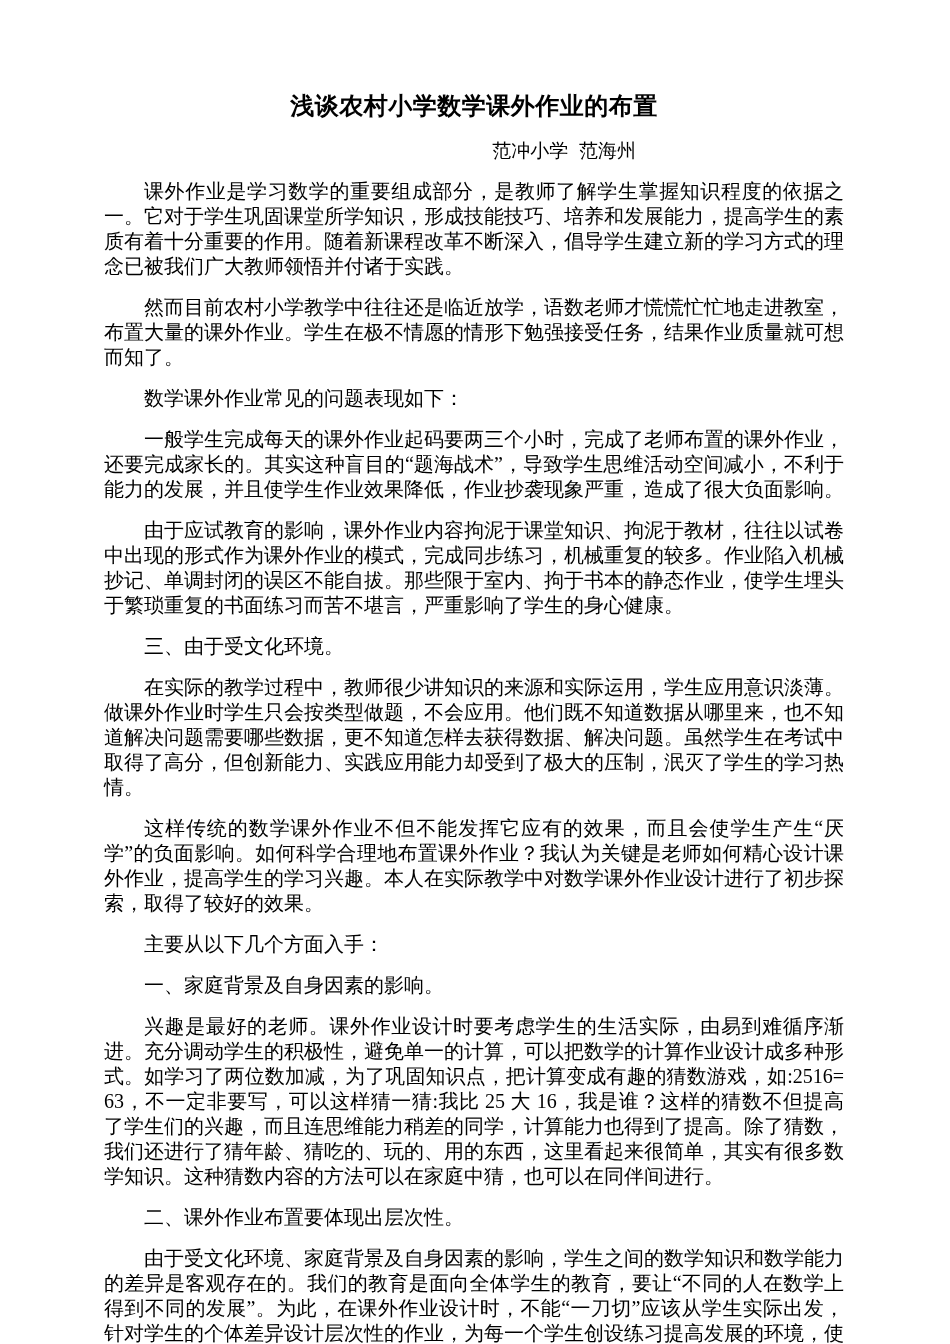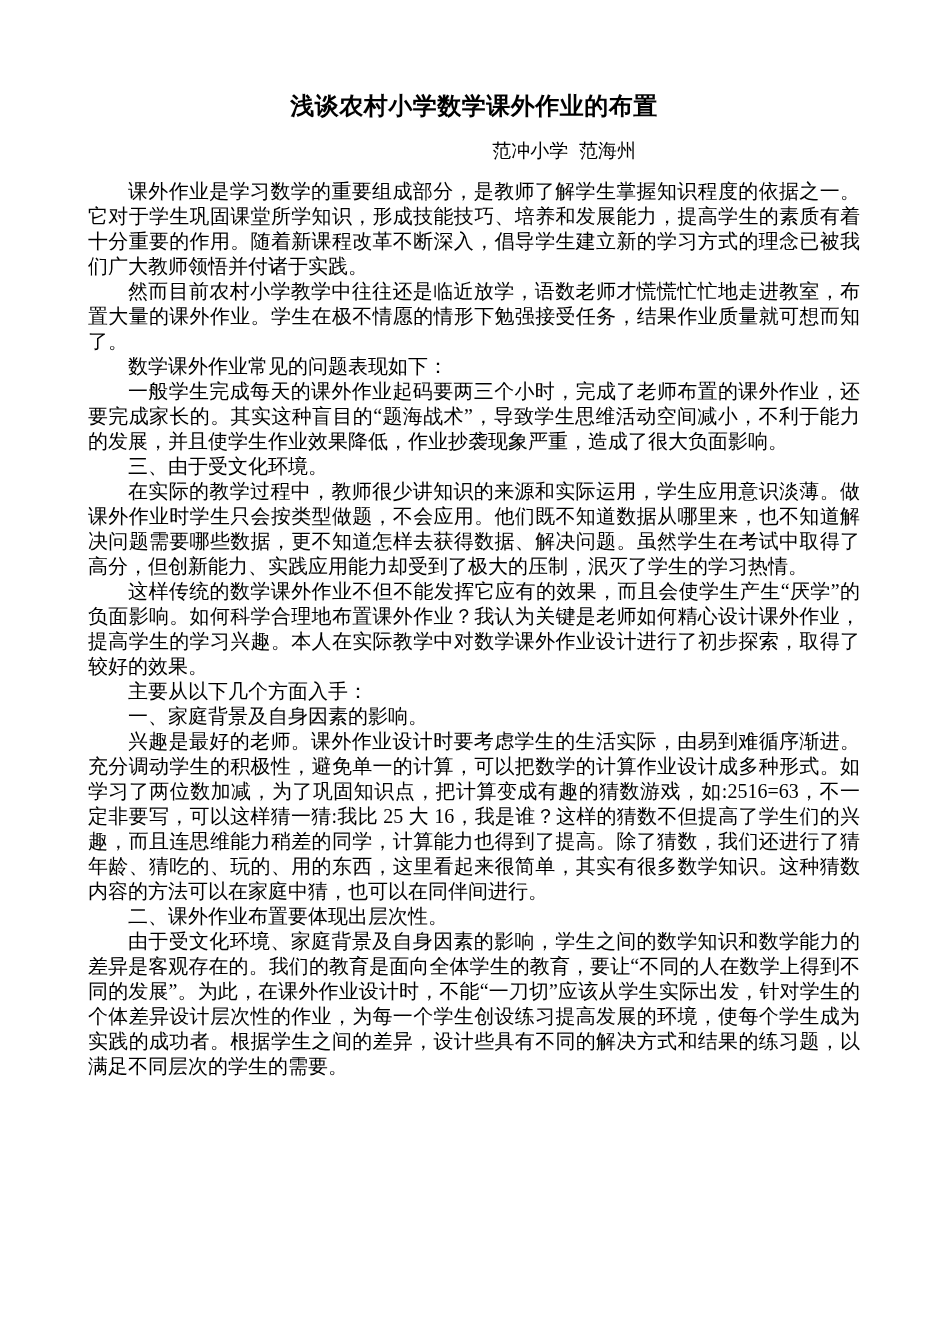--- a/index.html
+++ b/index.html
@@ -37,40 +37,41 @@
     font-size: 19px;
     line-height: 25px;
     text-align: center;
     word-spacing: 6px;
     font-weight: normal;
   }
   .doc-body {
     margin-top: 3px;
   }
   p.para {
-    margin: 0;
+    margin: 16px;
     font-size: 20px;
     line-height: 25px;
     text-align: justify;
     text-indent: 2em;
     word-break: break-all;
   }
 </style>
 </head>
 <body>
 
 <div class="page">
   <div class="content">
     <h1 class="doc-title">浅谈农村小学数学课外作业的布置</h1>
     <div class="doc-author">范冲小学 范海州</div>
     <div class="doc-body" id="paragraphs">
         <p class="para">课外作业是学习数学的重要组成部分，是教师了解学生掌握知识程度的依据之一。它对于学生巩固课堂所学知识，形成技能技巧、培养和发展能力，提高学生的素质有着十分重要的作用。随着新课程改革不断深入，倡导学生建立新的学习方式的理念已被我们广大教师领悟并付诸于实践。</p>
         <p class="para">然而目前农村小学教学中往往还是临近放学，语数老师才慌慌忙忙地走进教室，布置大量的课外作业。学生在极不情愿的情形下勉强接受任务，结果作业质量就可想而知了。</p>
         <p class="para">数学课外作业常见的问题表现如下：</p>
         <p class="para">一般学生完成每天的课外作业起码要两三个小时，完成了老师布置的课外作业，还要完成家长的。其实这种盲目的“题海战术”，导致学生思维活动空间减小，不利于能力的发展，并且使学生作业效果降低，作业抄袭现象严重，造成了很大负面影响。</p>
+        <p class="para">由于应试教育的影响，课外作业内容拘泥于课堂知识、拘泥于教材，往往以试卷中出现的形式作为课外作业的模式，完成同步练习，机械重复的较多。作业陷入机械抄记、单调封闭的误区不能自拔。那些限于室内、拘于书本的静态作业，使学生埋头于繁琐重复的书面练习而苦不堪言，严重影响了学生的身心健康。</p>
         <p class="para">三、由于受文化环境。</p>
         <p class="para">在实际的教学过程中，教师很少讲知识的来源和实际运用，学生应用意识淡薄。做课外作业时学生只会按类型做题，不会应用。他们既不知道数据从哪里来，也不知道解决问题需要哪些数据，更不知道怎样去获得数据、解决问题。虽然学生在考试中取得了高分，但创新能力、实践应用能力却受到了极大的压制，泯灭了学生的学习热情。</p>
         <p class="para">这样传统的数学课外作业不但不能发挥它应有的效果，而且会使学生产生“厌学”的负面影响。如何科学合理地布置课外作业？我认为关键是老师如何精心设计课外作业，提高学生的学习兴趣。本人在实际教学中对数学课外作业设计进行了初步探索，取得了较好的效果。</p>
         <p class="para">主要从以下几个方面入手：</p>
         <p class="para">一、家庭背景及自身因素的影响。</p>
         <p class="para">兴趣是最好的老师。课外作业设计时要考虑学生的生活实际，由易到难循序渐进。充分调动学生的积极性，避免单一的计算，可以把数学的计算作业设计成多种形式。如学习了两位数加减，为了巩固知识点，把计算变成有趣的猜数游戏，如:2516=63，不一定非要写，可以这样猜一猜:我比 25 大 16，我是谁？这样的猜数不但提高了学生们的兴趣，而且连思维能力稍差的同学，计算能力也得到了提高。除了猜数，我们还进行了猜年龄、猜吃的、玩的、用的东西，这里看起来很简单，其实有很多数学知识。这种猜数内容的方法可以在家庭中猜，也可以在同伴间进行。</p>
         <p class="para">二、课外作业布置要体现出层次性。</p>
         <p class="para">由于受文化环境、家庭背景及自身因素的影响，学生之间的数学知识和数学能力的差异是客观存在的。我们的教育是面向全体学生的教育，要让“不同的人在数学上得到不同的发展”。为此，在课外作业设计时，不能“一刀切”应该从学生实际出发，针对学生的个体差异设计层次性的作业，为每一个学生创设练习提高发展的环境，使每个学生成为实践的成功者。根据学生之间的差异，设计些具有不同的解决方式和结果的练习题，以满足不同层次的学生的需要。</p>
       </div>
   </div>

